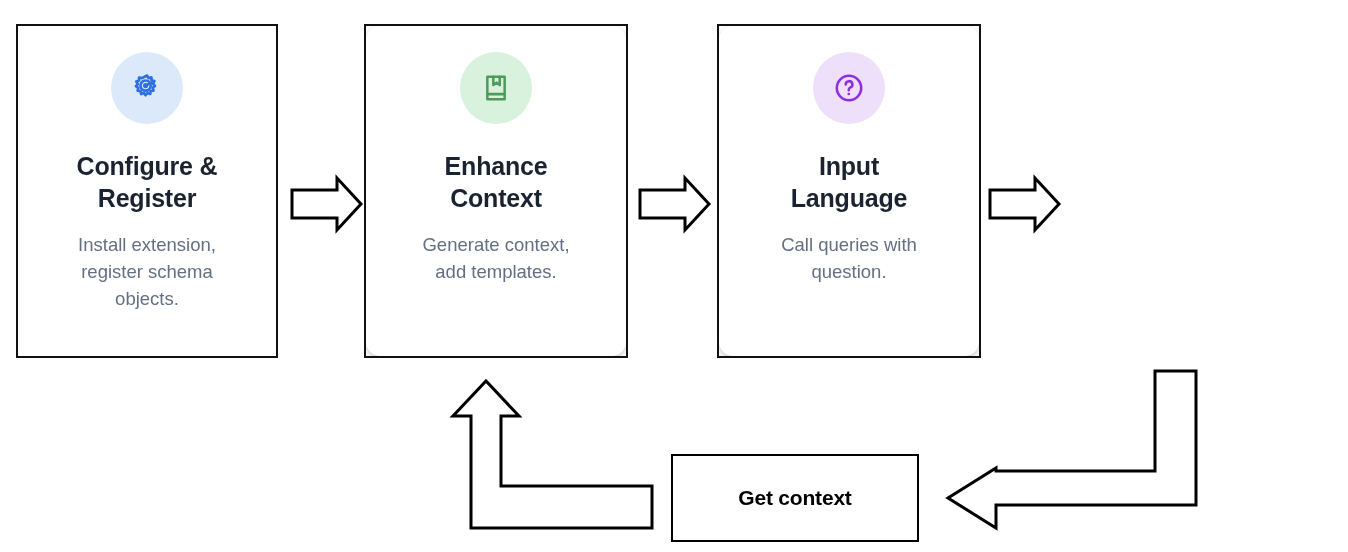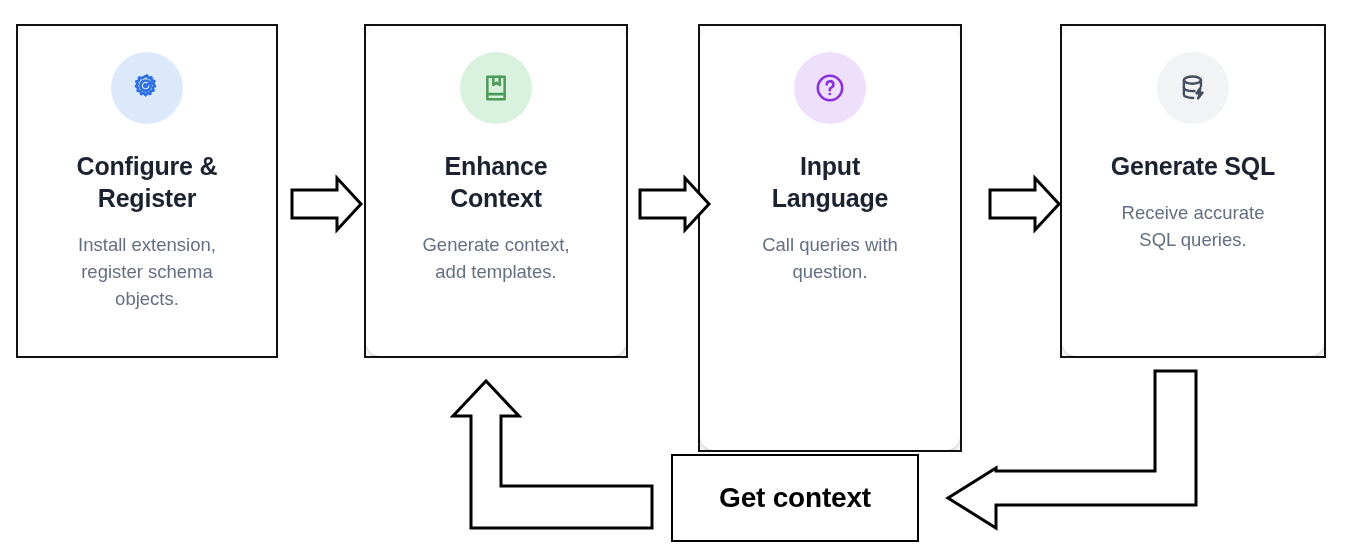--- a/index.html
+++ b/index.html
@@ -92,21 +92,21 @@
   #get-context-box {
     position: absolute;
     box-sizing: border-box;
     border: 2.5px solid #000000;
     background: #ffffff;
     display: flex;
     align-items: center;
     justify-content: center;
   }
   #get-context-label {
-    font-size: 28px;
+    font-size: 21px;
     font-weight: bold;
     color: #000000;
     letter-spacing: -0.2px;
   }
 </style>
 </head>
 <body>
 
 <div id="stage">
 
@@ -137,52 +137,36 @@
           <path d="M10 3.5v6.3l2.4-1.8 2.4 1.8V3.5"></path>
         </svg>
       </div>
       <div class="card-title">Enhance
 Context</div>
       <div class="card-desc">Generate context,
 add templates.</div>
     </div>
   </div>
 
-  <div class="card rounded" style="left:698px; top:24px; width:264px; height:428px;">
+  <div class="card rounded" style="left:717px; top:24px; width:264px; height:334px;">
     <div class="card-inner">
       <div class="icon-bubble" style="background:#eedffb;">
         <svg width="34" height="34" viewBox="0 0 24 24" fill="none" stroke="#8c30dd" stroke-width="1.8" stroke-linecap="round" stroke-linejoin="round">
           <circle cx="12" cy="12" r="8.6"></circle>
           <path d="M9.7 9.5a2.35 2.35 0 1 1 3.1 2.23c-.62.22-.95.73-.95 1.42v.45"></path>
           <circle cx="11.85" cy="16.25" r="0.95" fill="#8c30dd" stroke="none"></circle>
         </svg>
       </div>
       <div class="card-title">Input
 Language</div>
       <div class="card-desc">Call queries with
 question.</div>
     </div>
   </div>
 
-  <div class="card rounded" style="left:1060px; top:24px; width:266px; height:334px;">
-    <div class="card-inner">
-      <div class="icon-bubble" style="background:#f1f3f5;">
-        <svg width="33" height="33" viewBox="0 0 24 24" fill="none" stroke="#454e5e" stroke-width="1.75" stroke-linecap="round" stroke-linejoin="round">
-          <ellipse cx="11.2" cy="5.9" rx="6.2" ry="2.6"></ellipse>
-          <path d="M5 5.9v5.4c0 1.44 2.78 2.6 6.2 2.6 .5 0 1-.02 1.47-.07"></path>
-          <path d="M5 11.1v5.2c0 1.44 2.78 2.6 6.2 2.6 .2 0 .4 0 .6-.01"></path>
-          <path d="M17.4 5.9v4.2"></path>
-          <path d="M17.0 11.6 14.2 15.5h2.6L15.3 19.2 18.6 15.0h-2.4z" stroke-linejoin="round"></path>
-        </svg>
-      </div>
-      <div class="card-title">Generate SQL</div>
-      <div class="card-desc">Receive accurate
-SQL queries.</div>
-    </div>
-  </div>
 
   <div id="get-context-box" style="left:671px; top:454px; width:248px; height:88px;">
     <span id="get-context-label">Get context</span>
   </div>
 
   <svg id="arrows" viewBox="0 0 1348 552">
 
     <polygon class="blockarrow" points="292,190 337,190 337,178 361,204 337,230 337,218 292,218"></polygon>
 
     <polygon class="blockarrow" points="640,190 685,190 685,178 709,204 685,230 685,218 640,218"></polygon>

